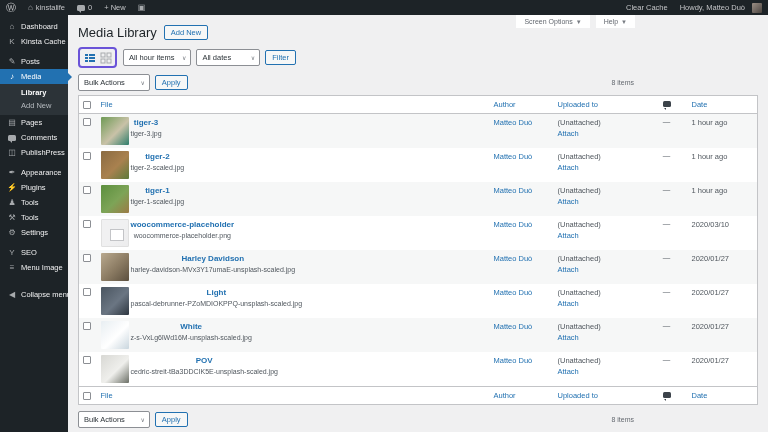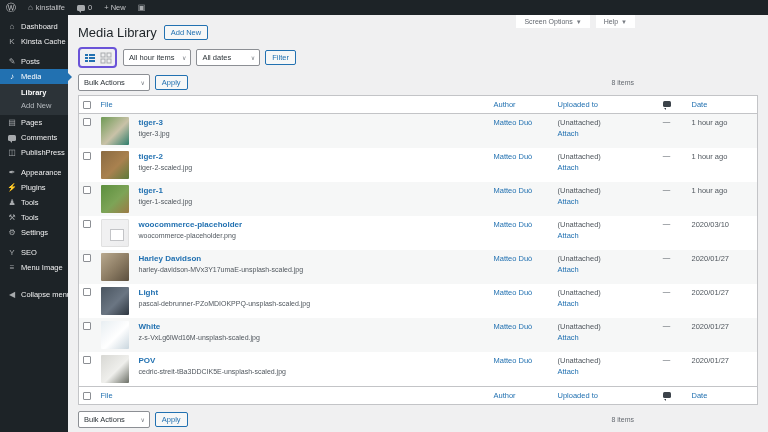--- a/index.html
+++ b/index.html
@@ -78,21 +78,21 @@
   .col-author{width:64px;}
   .col-uploaded{width:92px;}
   .col-comments{width:42px;text-align:center;}
   .col-date{width:70px;}
   .sort-link{color:var(--accent);text-decoration:none;cursor:pointer;}
   .cb{display:inline-block;width:8px;height:8px;border:1px solid #8c8f94;border-radius:1px;
     background:#fff;cursor:pointer;vertical-align:middle;}
   .media-table tbody tr{height:34px;}
   .media-table tbody tr.alt{background:#f6f7f7;}
   .media-table tbody td{padding:3px 4px;vertical-align:top;}
-  .file-wrap{display:flex;gap:10px;align-items:flex-start;}
+  .file-wrap{display:flex;gap:2px;align-items:flex-start;text-align:center;}
   .thumb{width:28px;height:28px;flex:none;cursor:pointer;border-radius:1px;position:relative;}
   .thumb.ph{border:1px solid #e0e0e0;}
   .thumb.ph::after{content:'';position:absolute;left:8px;top:9px;width:12px;height:10px;
     border:1px solid #c3c4c7;background:#fff;}
   .file-title{display:block;color:var(--accent);font-weight:bold;font-size:8px;cursor:pointer;margin-top:1px;}
   .file-name{display:block;color:#50575e;font-size:7px;margin-top:3px;word-wrap:break-word;}
   .author-link,.attach-link{color:var(--accent);cursor:pointer;display:inline-block;margin-top:1px;}
   .unattached{color:#50575e;display:block;margin-top:1px;}
   .attach-link{margin-top:2px;}
   .comments-cell{color:#50575e;}
@@ -112,20 +112,29 @@
     </div>
     <div class="ab-item">
       <span class="bubble"></span>
       <span>0</span>
     </div>
     <div class="ab-item">
       <span>+ New</span>
     </div>
     <div class="ab-item">
       <span class="glyph">▣</span>
+    </div>
+  </div>
+  <div class="ab-right">
+    <div class="ab-item">
+      <span>Clear Cache</span>
+    </div>
+    <div class="ab-item">
+      <span>Howdy, Matteo Duò</span>
+      <span class="avatar"></span>
     </div>
   </div>
 </div>
 
 <aside class="sidebar" id="sidebar">
     <div class="side-item">
     <span class="side-icon">⌂</span>
     <span class="side-label">Dashboard</span>
   </div>
     <div class="side-item">

